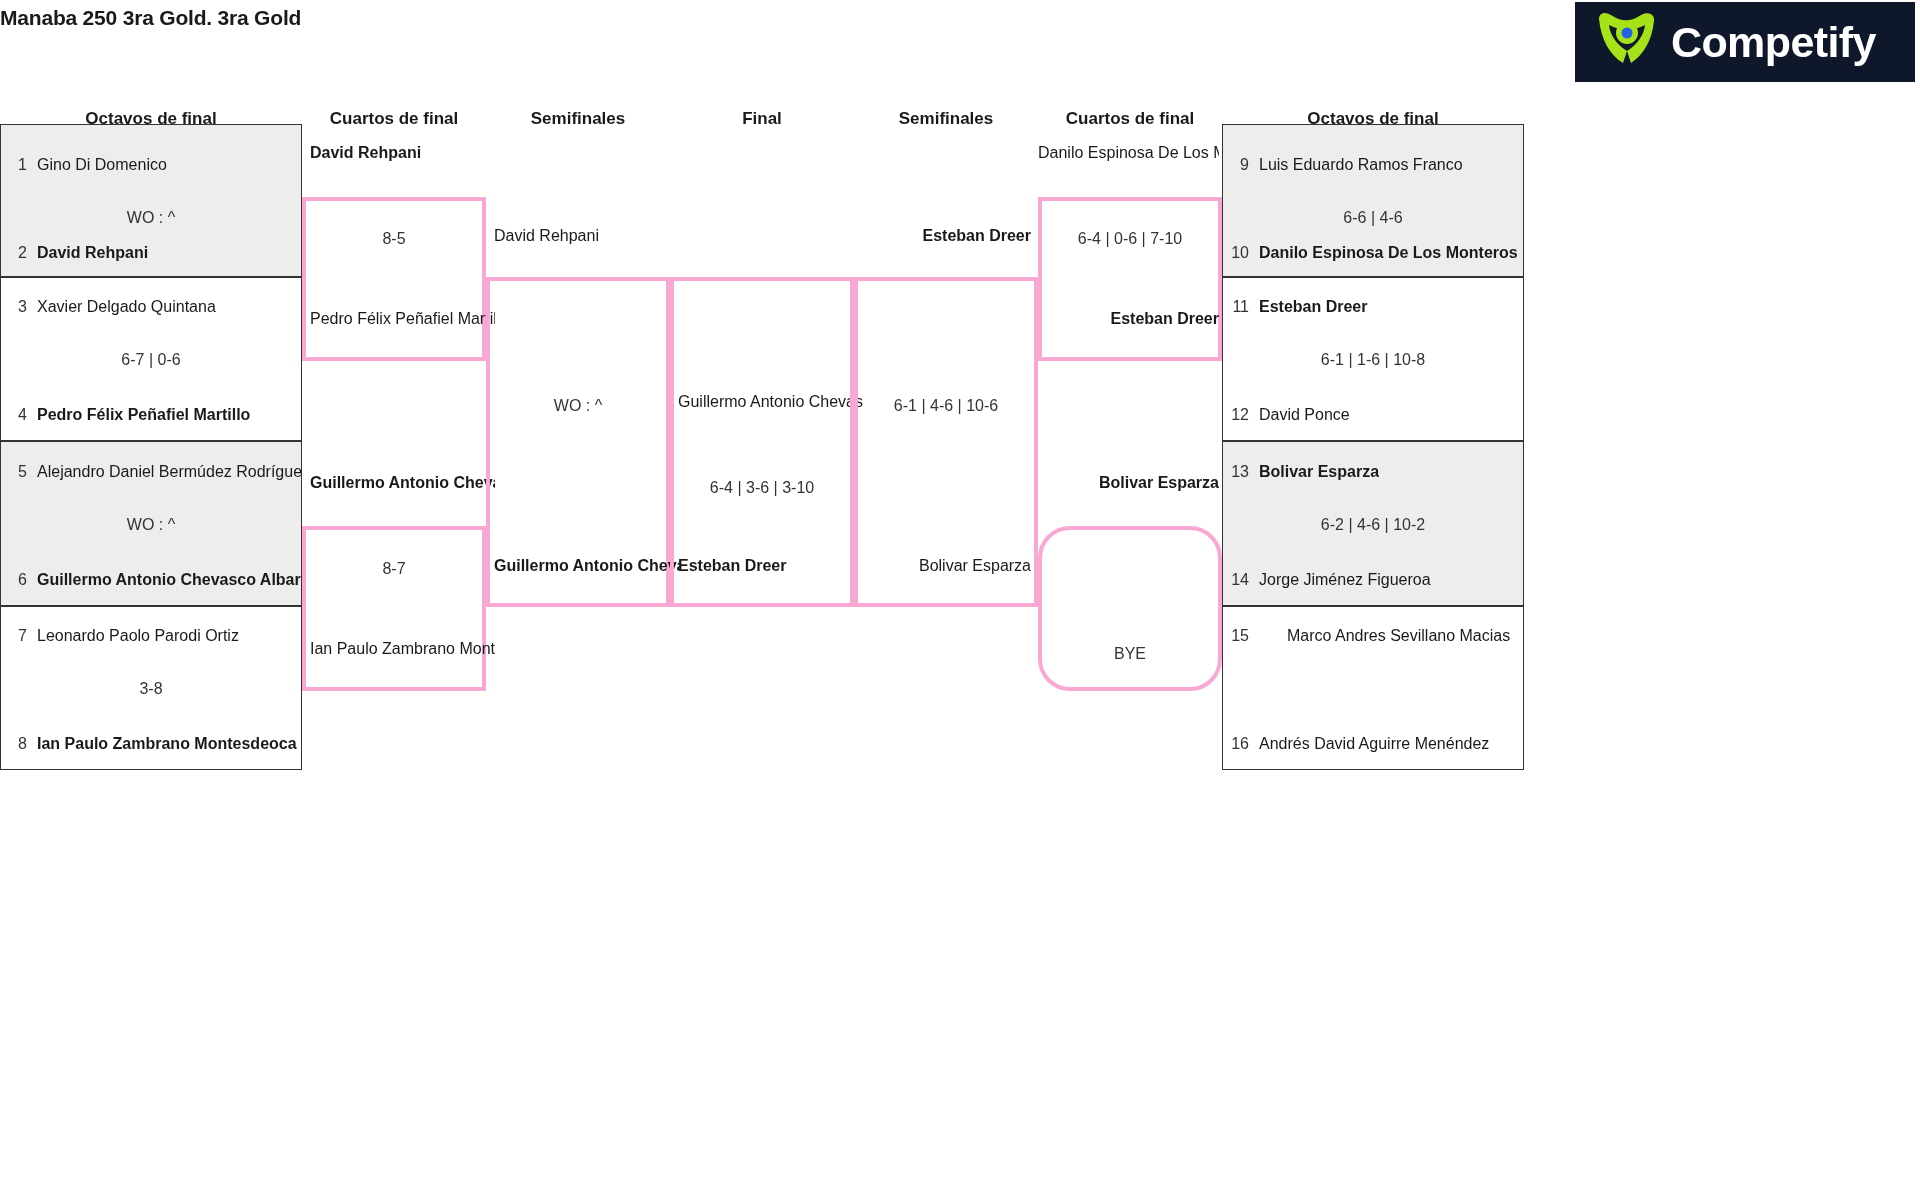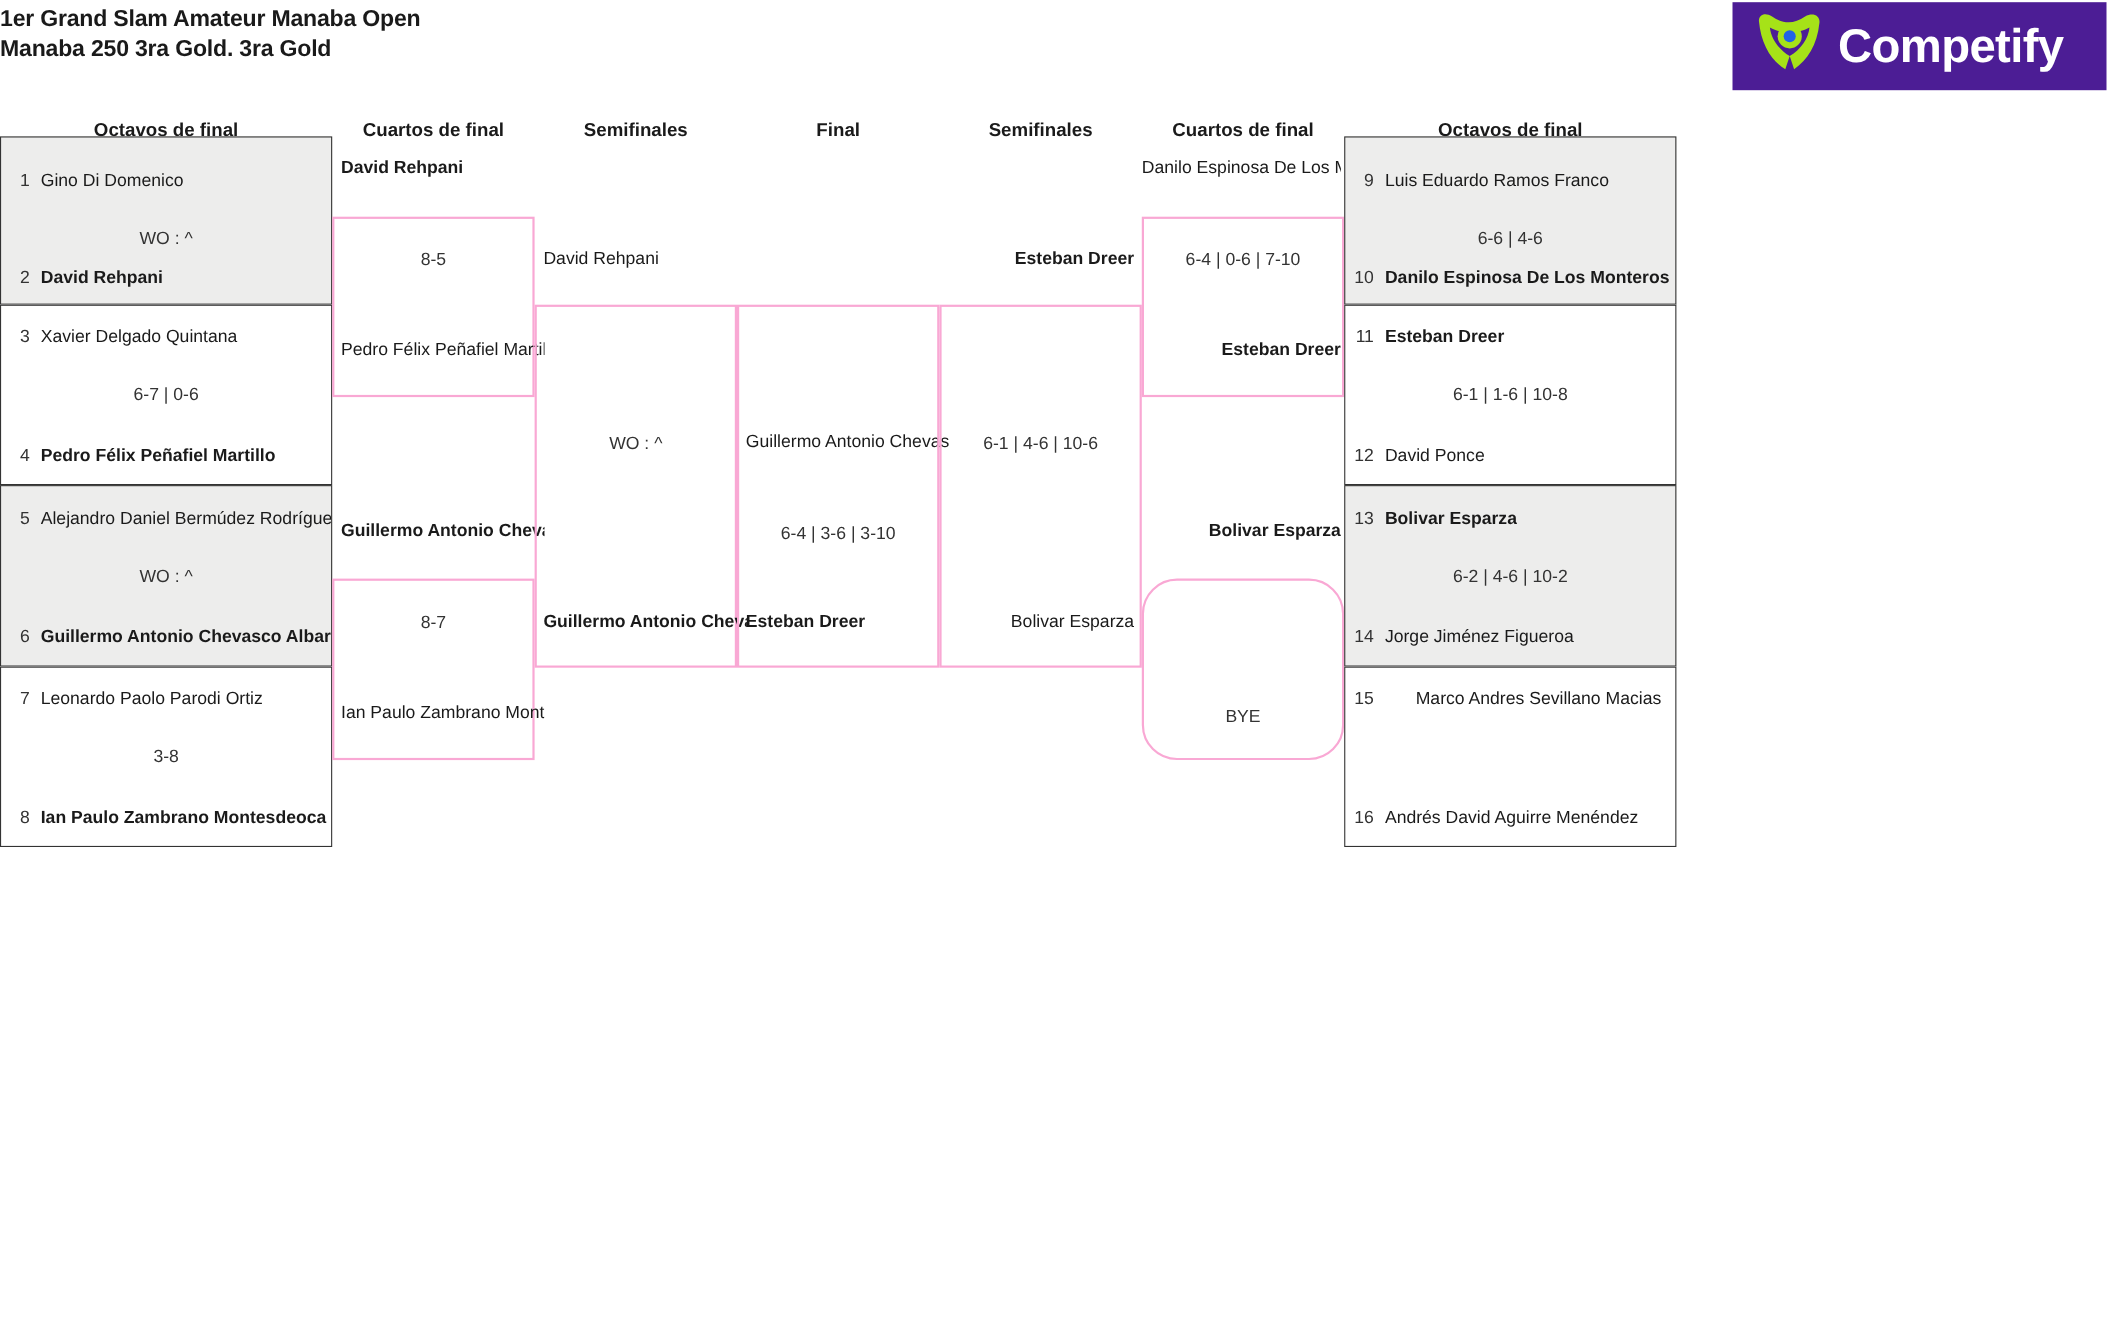--- a/index.html
+++ b/index.html
@@ -13,58 +13,57 @@
   }
 
   
   #header{position:absolute;left:0;top:0;width:1920px;height:86px;}
   #title-block{position:absolute;left:0;top:4px;font-size:21px;font-weight:700;line-height:27px;letter-spacing:-.2px;}
   #title-line1{display:block;}
   #title-line2{display:block;}
 
   #logo{
     position:absolute;left:1575px;top:2px;width:340px;height:80px;
-    background:#4c1d95;display:flex;align-items:center;
+    background:#0f172a;display:flex;align-items:center;
   }
   #logo-mark{width:74px;height:62px;margin-left:16px;position:relative;flex:0 0 auto;}
   #logo-text{color:#ffffff;font-size:43px;font-weight:700;letter-spacing:-.6px;margin-left:6px;}
 
   
   .round-head{
     position:absolute;top:108px;height:22px;line-height:22px;
     font-size:17px;font-weight:700;text-align:center;
   }
 
   
   .box{position:absolute;box-sizing:border-box;}
   .o-box{border:1px solid #333;overflow:hidden;}
   .o-box.shade{background:#ededec;}
   .o-box.plain{background:#ffffff;}
-  .m-box{border:2px solid #f9a8d4;background:transparent;overflow:visible;}
+  .m-box{border:4px solid #f9a8d4;background:transparent;overflow:visible;}
 
   .seedrow{position:absolute;left:0;width:100%;height:22px;display:flex;align-items:center;white-space:nowrap;overflow:hidden;}
   .seedrow .sd{width:26px;flex:0 0 26px;text-align:right;font-size:16px;color:#333;}
   .seedrow .nm{margin-left:10px;font-size:16px;color:#1a1a1a;overflow:hidden;white-space:nowrap;}
   .seedrow .nm.win{font-weight:700;}
 
   .scorerow{position:absolute;left:0;width:100%;text-align:center;font-size:16px;color:#333;white-space:nowrap;}
 
   
   .rail{position:absolute;font-size:16px;white-space:nowrap;overflow:hidden;}
   .rail.win{font-weight:700;}
   .rail.lft{text-align:left;}
   .rail.rgt{text-align:right;}
 </style>
 </head>
 <body>
 
 <div id="header">
 
   <div id="title-block">
-    <span id="title-line1">1er Grand Slam Amateur Manaba Open</span>
     <span id="title-line2">Manaba 250 3ra Gold. 3ra Gold</span>
   </div>
 
   <div id="logo">
     <div id="logo-mark">
       <svg viewBox="0 0 74 62" width="74" height="62" aria-hidden="true">
         <path d="M8 8 C8 2 14 0 20 4 C30 11 40 11 50 4 C57 0 64 3 63 10 C61 30 52 44 40 52 L36 40 C46 34 53 24 54 14 C43 20 29 20 18 14 C19 24 26 34 36 40 L32 52 C19 44 10 29 8 8 Z" fill="#a6e218"></path>
         <circle cx="36" cy="22" r="11" fill="#a6e218"></circle>
         <circle cx="36" cy="22" r="5.5" fill="#2262e6"></circle>
       </svg>

